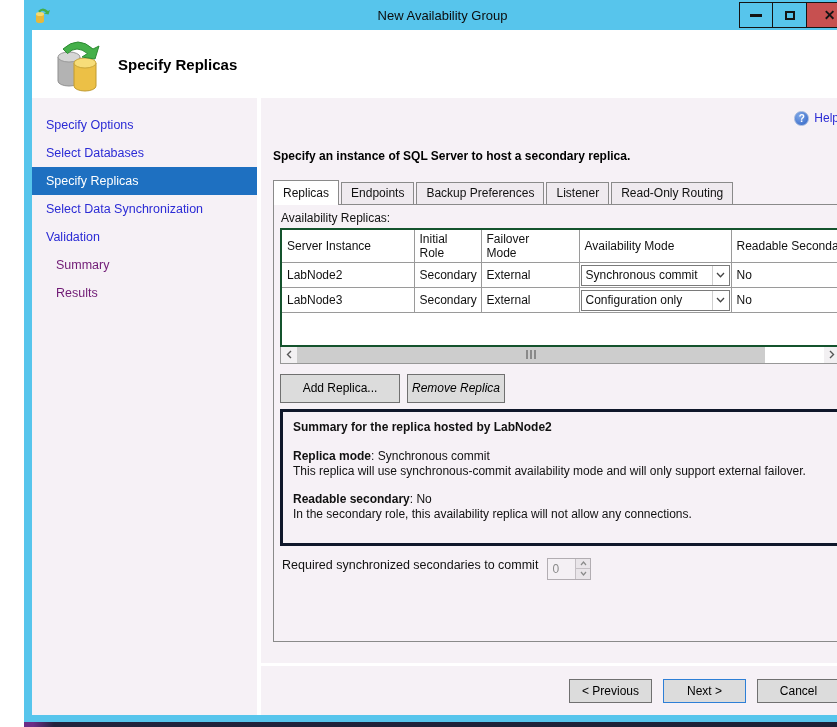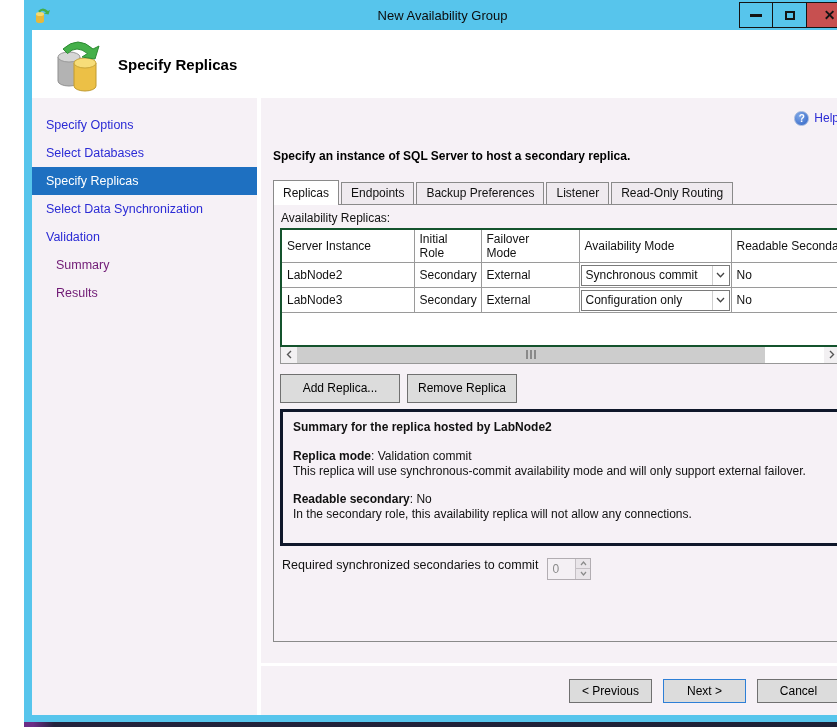--- a/index.html
+++ b/index.html
@@ -80,21 +80,21 @@
   .hscroll { width:561px; height:17px; border:1px solid #979797; border-top:none; background:#fff; display:flex; }
   .sb-btn { width:16px; background:#f2f0f2; display:flex; align-items:center; justify-content:center; }
   .sb-thumb { width:468px; background:#cdcdcd; display:flex; align-items:center; justify-content:center; gap:2px; }
   .grip-bar { width:2px; height:9px; background:#8a8a8a; }
   .sb-rest { flex:1; background:#fff; }
 
   .btn-row { margin-top:10px; display:flex; gap:7px; }
   .btn { background:#dcdcdc; border:1px solid #707070; font-size:12px; color:#000;
     display:flex; align-items:center; justify-content:center; cursor:default; }
   .btn.add { width:120px; height:29px; }
-  .btn.remove { width:110px; height:29px; }
+  .btn.remove { width:98px; height:29px;font-style:italic; }
 
   .groupbox { margin-top:6px; width:561px; height:137px; border:3px solid #0f172a; padding:8px 10px;
     font-size:12px; line-height:15px; }
   .gb-title { font-weight:700; margin-bottom:14px; }
   .gb-line b { font-weight:700; }
   .gb-gap { height:13px; }
 
   .quorum-row { margin-top:12px; display:flex; align-items:flex-start; }
   .quorum-label { font-size:12.5px; margin-left:2px; }
   .spin { margin-left:9px; width:44px; height:22px; border:1px solid #b2adb2; display:flex; background:#f4f0f4; }
@@ -251,21 +251,21 @@
               </div>
             </div>
 
             <div class="btn-row">
               <div class="btn add">Add Replica...</div>
               <div class="btn remove">Remove Replica</div>
             </div>
 
             <div class="groupbox">
               <div class="gb-title">Summary for the replica hosted by LabNode2</div>
-              <div class="gb-line"><b>Replica mode</b><span>: Validation commit</span></div>
+              <div class="gb-line"><b>Replica mode</b><span>: Synchronous commit</span></div>
               <div class="gb-line">This replica will use synchronous-commit availability mode and will only support external failover.</div>
               <div class="gb-gap"></div>
               <div class="gb-line"><b>Readable secondary</b><span>: No</span></div>
               <div class="gb-line">In the secondary role, this availability replica will not allow any connections.</div>
             </div>
 
             <div class="quorum-row">
               <span class="quorum-label">Required synchronized secondaries to commit</span>
               <div class="spin">
                 <div class="spin-val">0</div>

